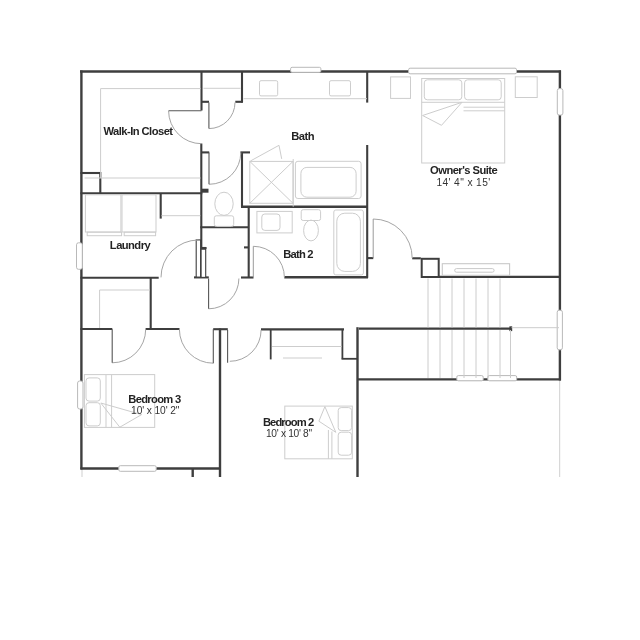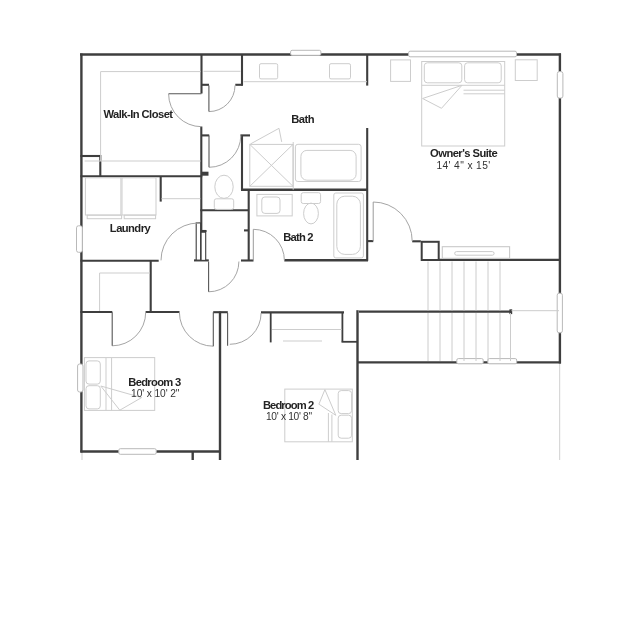--- a/index.html
+++ b/index.html
@@ -1,16 +1,16 @@
 <!DOCTYPE html>
 <html><head>
 <meta charset="utf-8">
 <style>
   html,body{margin:0;padding:0;background:#ffffff;}
-  .plan{width:640px;height:460px;position:relative;font-family:"Liberation Sans", sans-serif;}
+  .plan{width:640px;height:460px;position:relative;font-family:"Liberation Sans", sans-serif;margin-top:17px;}
   text{font-family:"Liberation Sans", sans-serif;}
   .room{font-weight:bold;font-size:11.2px;fill:#232323;text-anchor:middle;letter-spacing:-0.55px;}
   .dim{font-size:10.2px;fill:#333333;text-anchor:middle;letter-spacing:-0.35px;}
 </style>
 </head>
 <body>
 <div class="plan">
 <svg width="640" height="640" viewBox="0 0 640 640">
 <rect x="0" y="0" width="640" height="640" fill="#ffffff"></rect>
 

